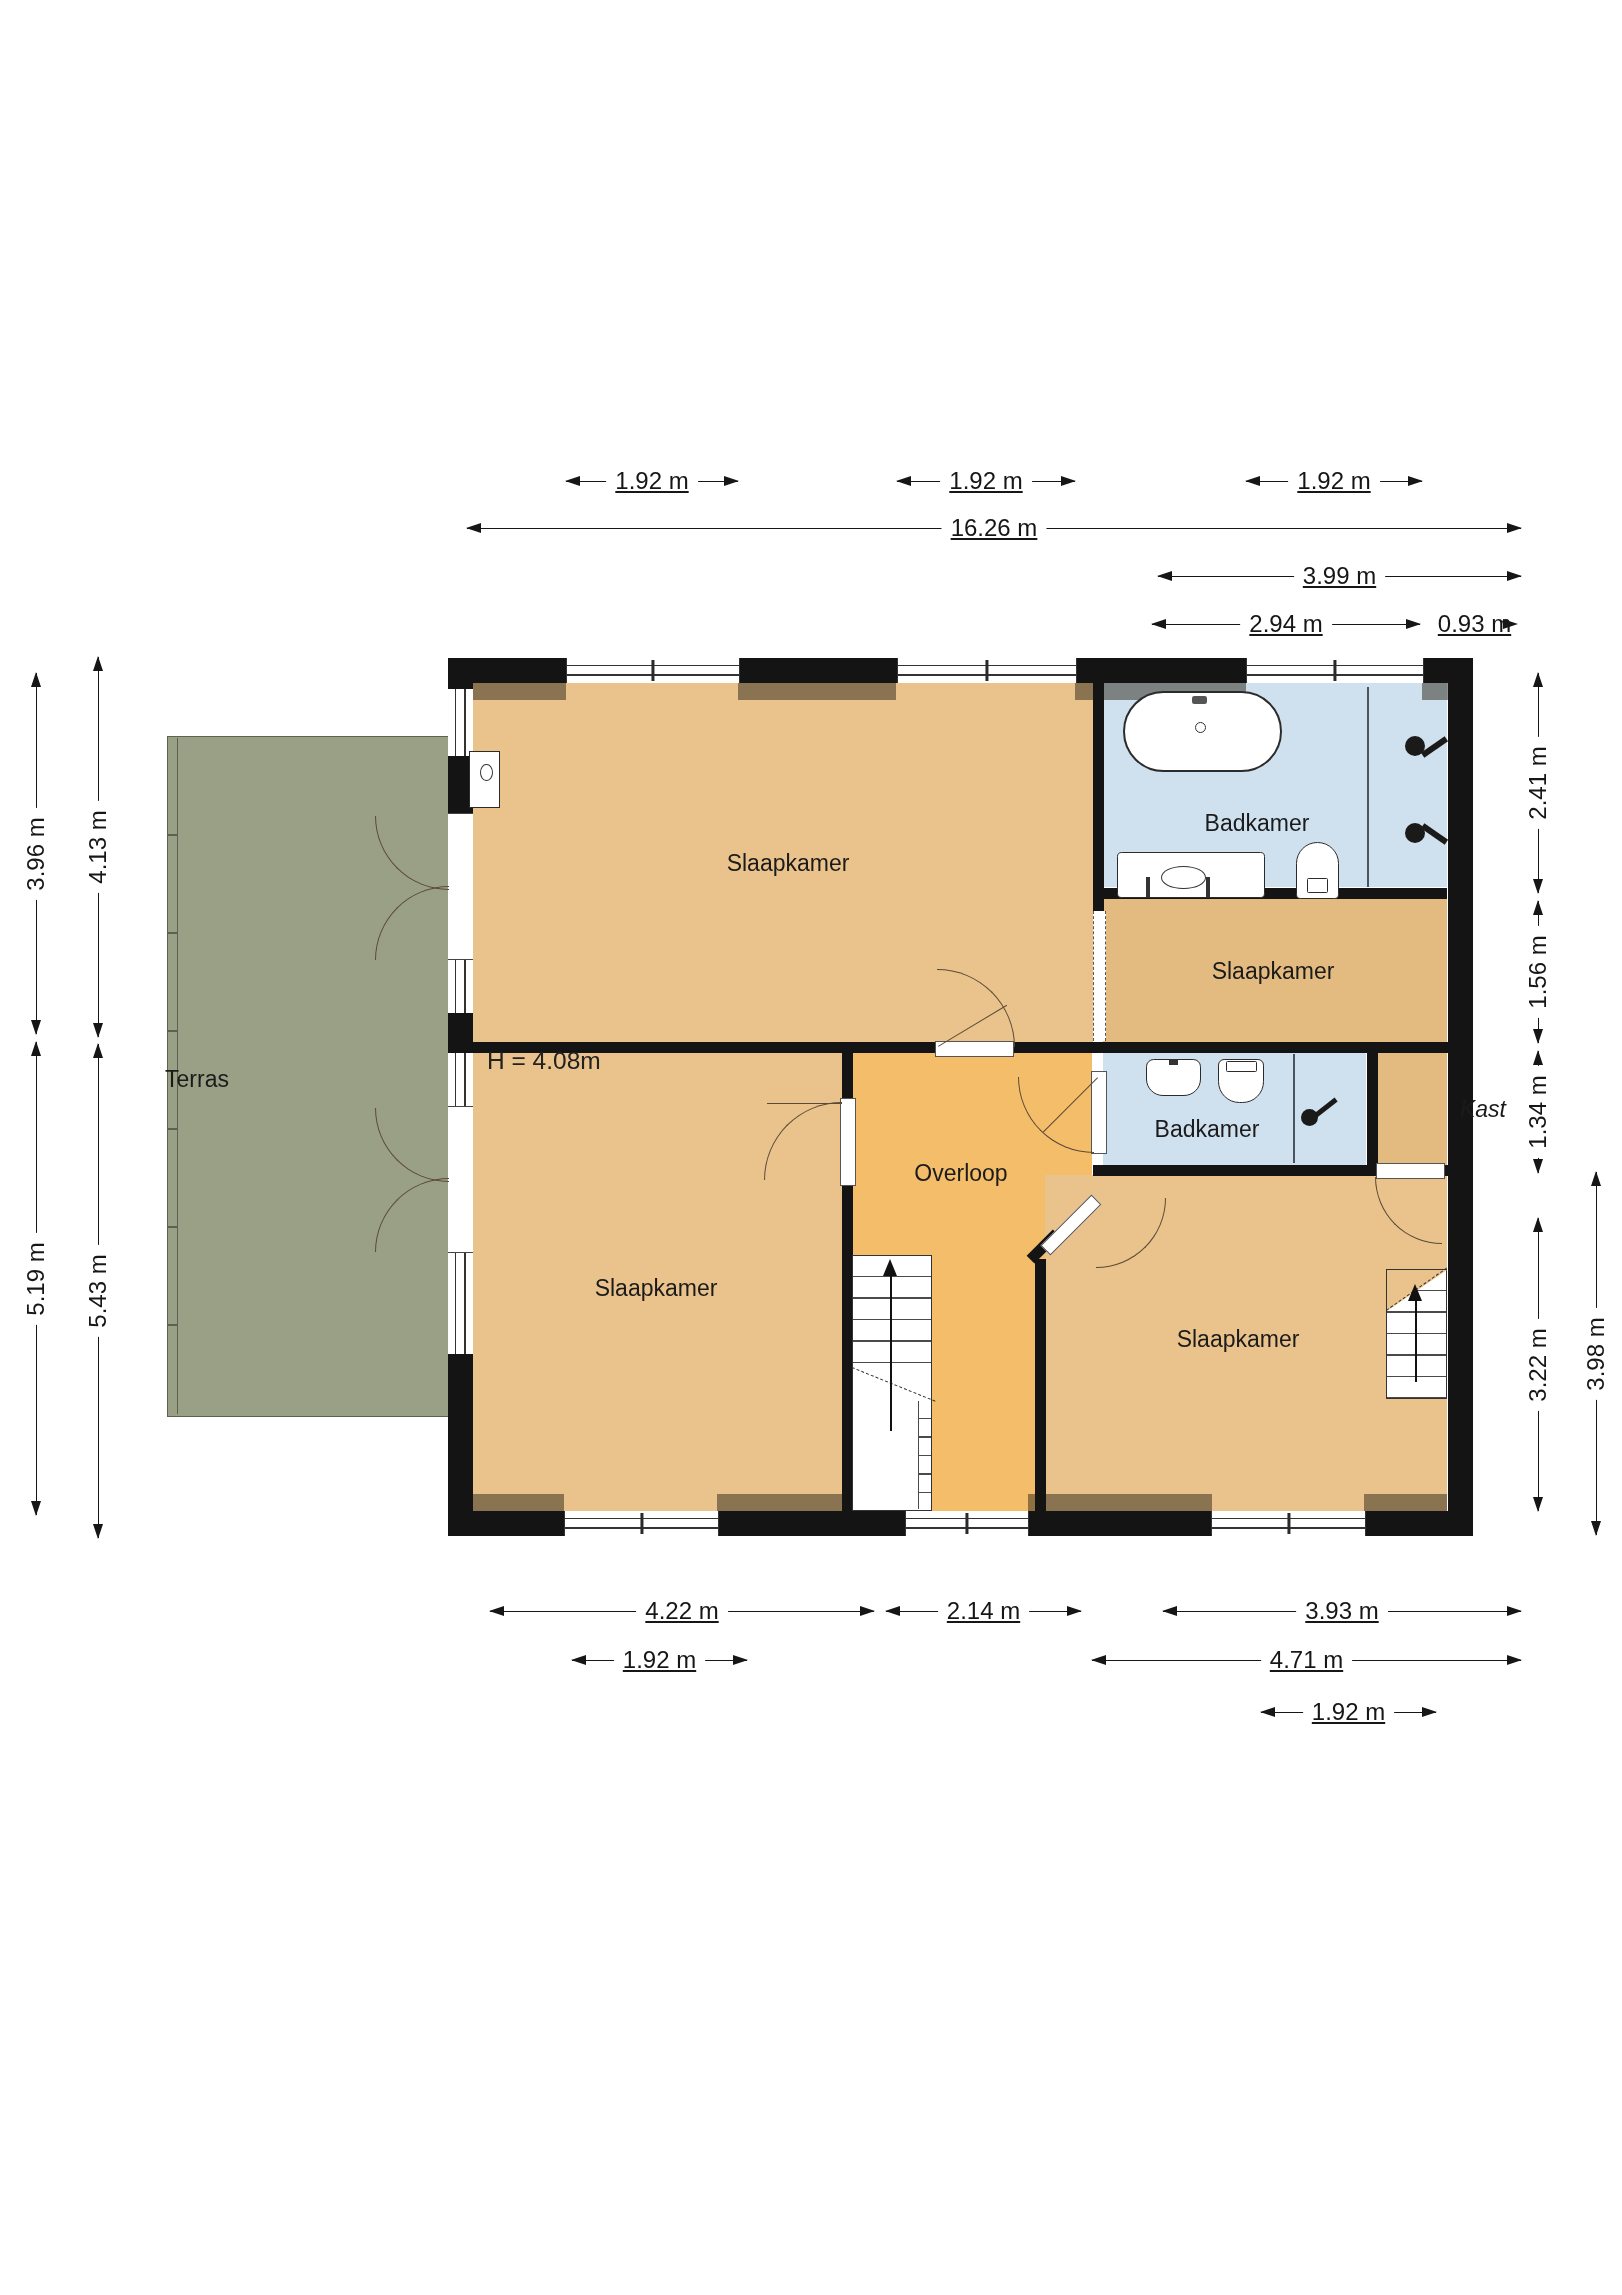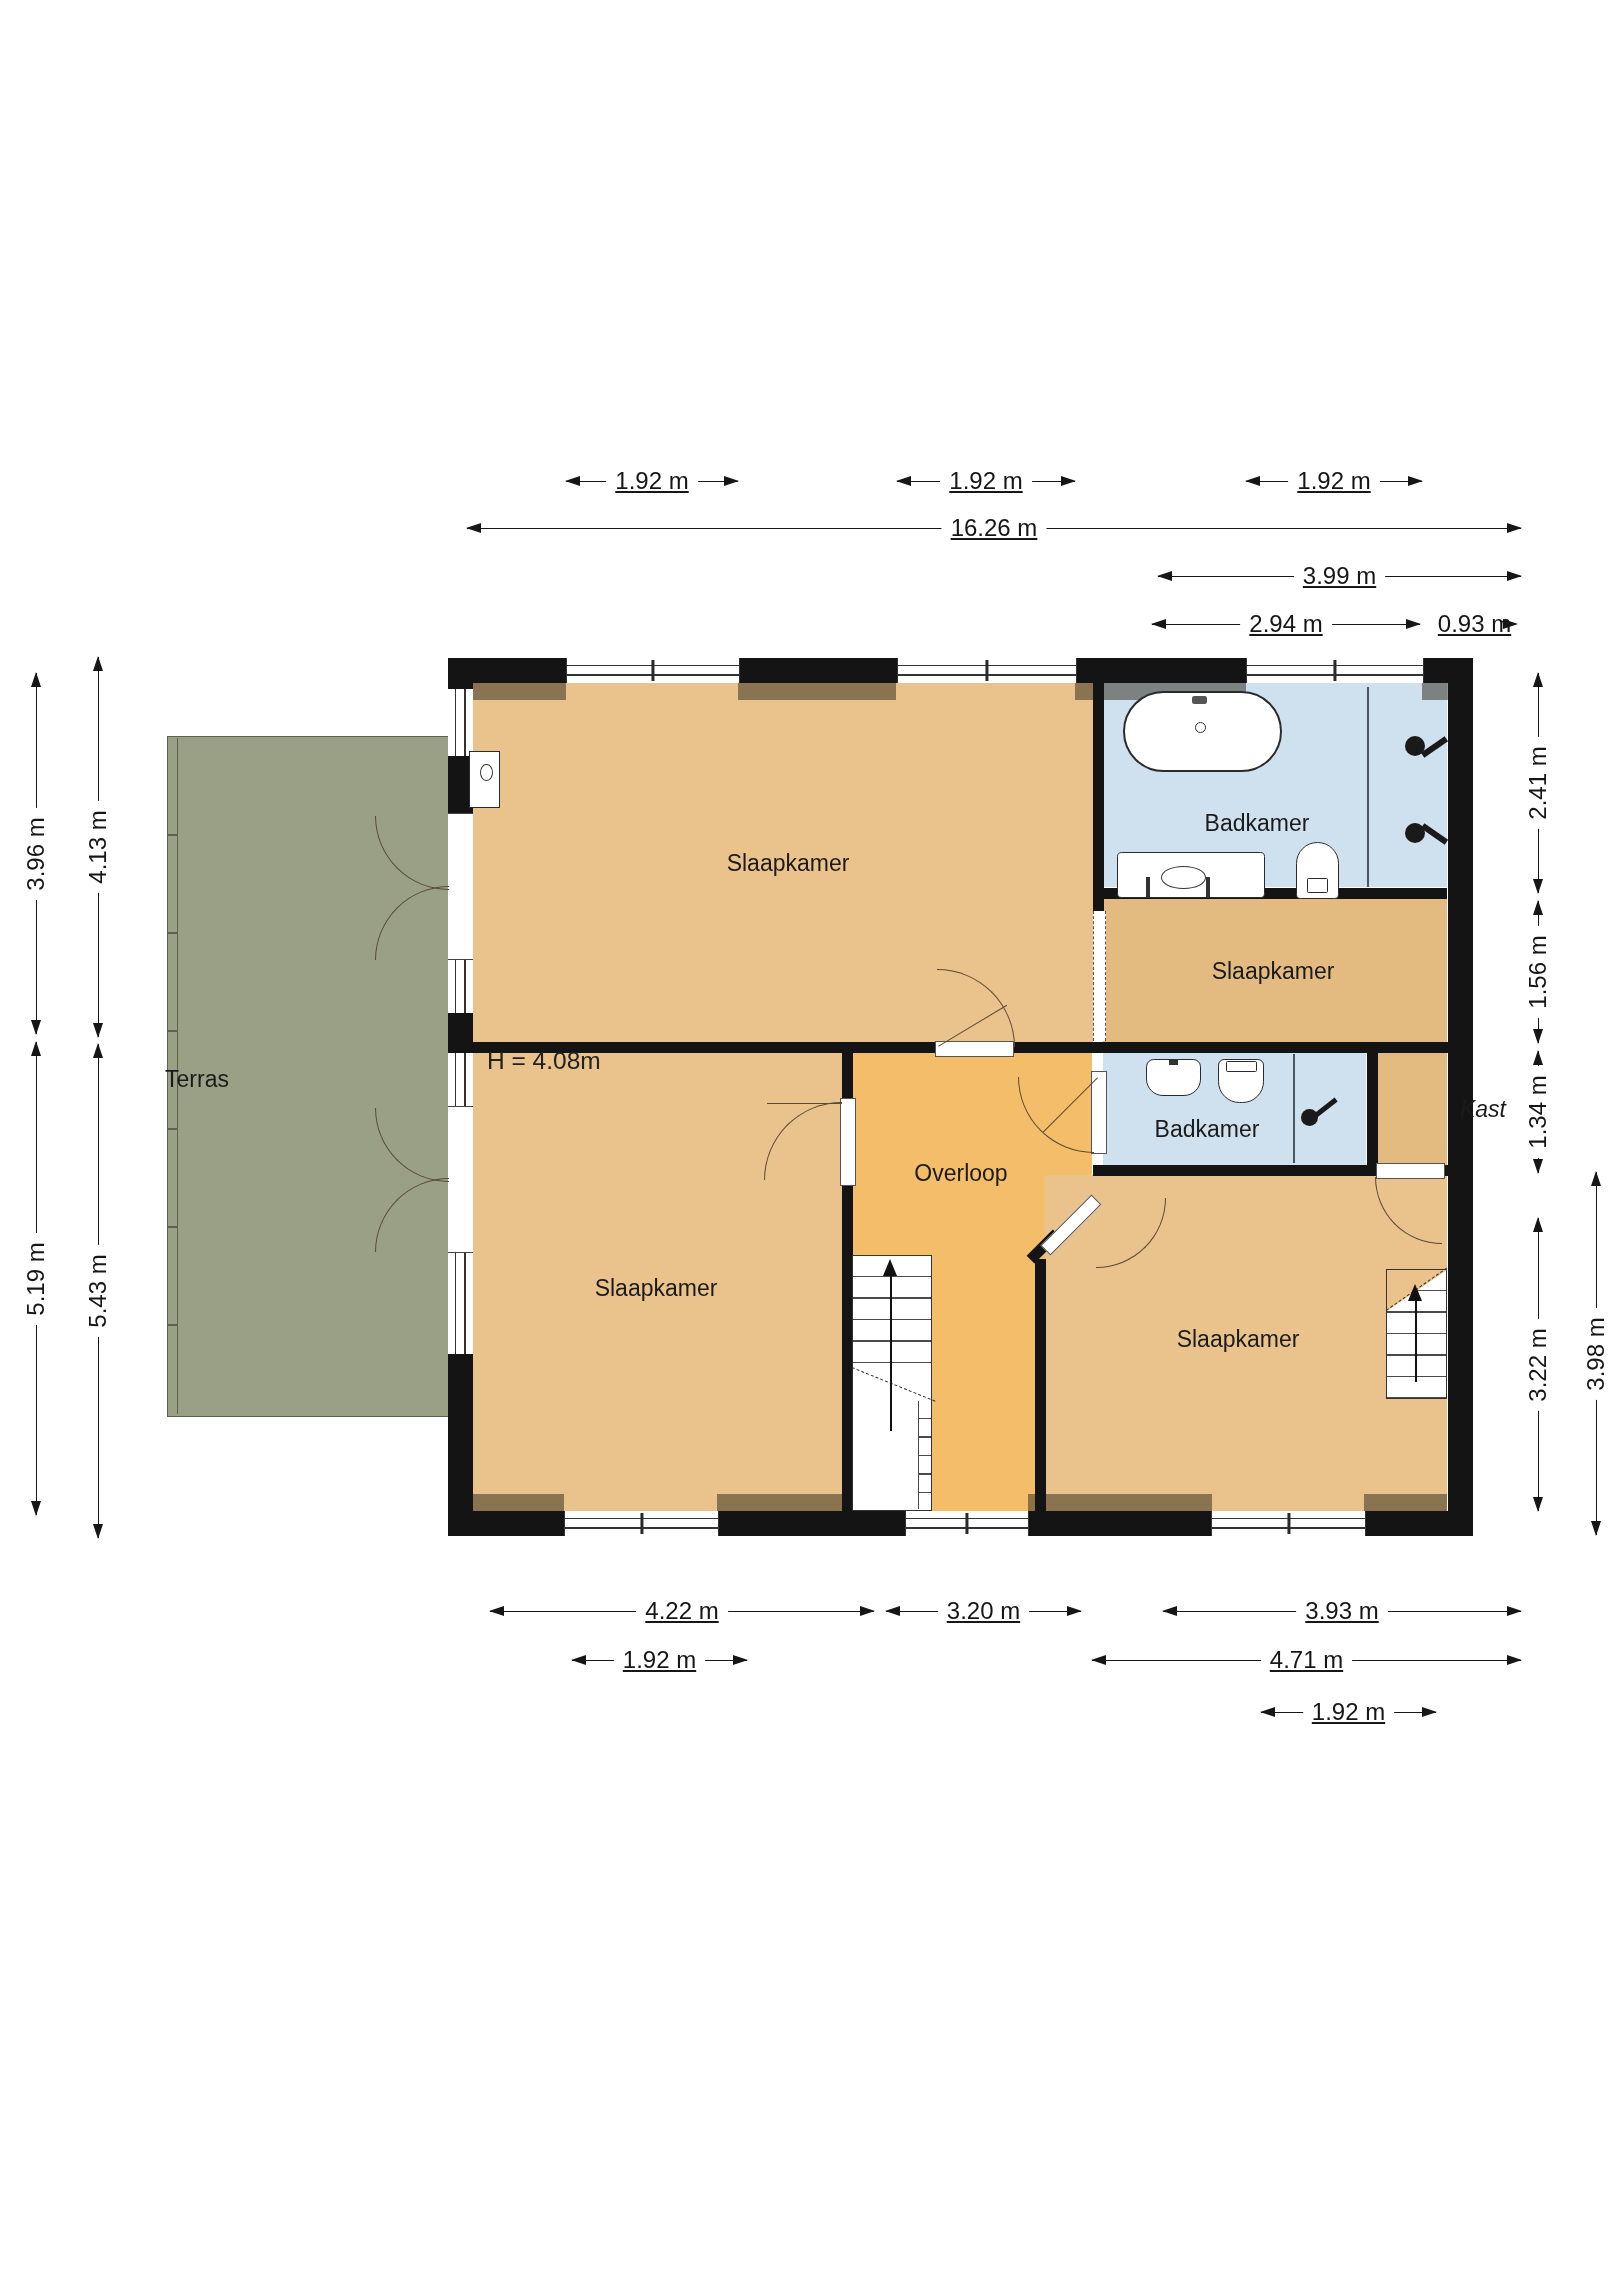--- a/index.html
+++ b/index.html
@@ -233,21 +233,21 @@
     <span class="lab">2.94 m</span>
     </div>
   <div class="dim h" style="left:1432px;top:624px;width:85px;">
     <span class="lab">0.93 m</span>
     </div>
 
   <div class="dim h" style="left:490px;top:1611px;width:384px;">
     <span class="lab">4.22 m</span>
     </div>
   <div class="dim h" style="left:886px;top:1611px;width:195px;">
-    <span class="lab">3.20 m</span>
+    <span class="lab">2.14 m</span>
     </div>
   <div class="dim h" style="left:1163px;top:1611px;width:358px;">
     <span class="lab">3.93 m</span>
     </div>
   <div class="dim h" style="left:572px;top:1660px;width:175px;">
     <span class="lab">1.92 m</span>
     </div>
   <div class="dim h" style="left:1092px;top:1660px;width:429px;">
     <span class="lab">4.71 m</span>
     </div>

